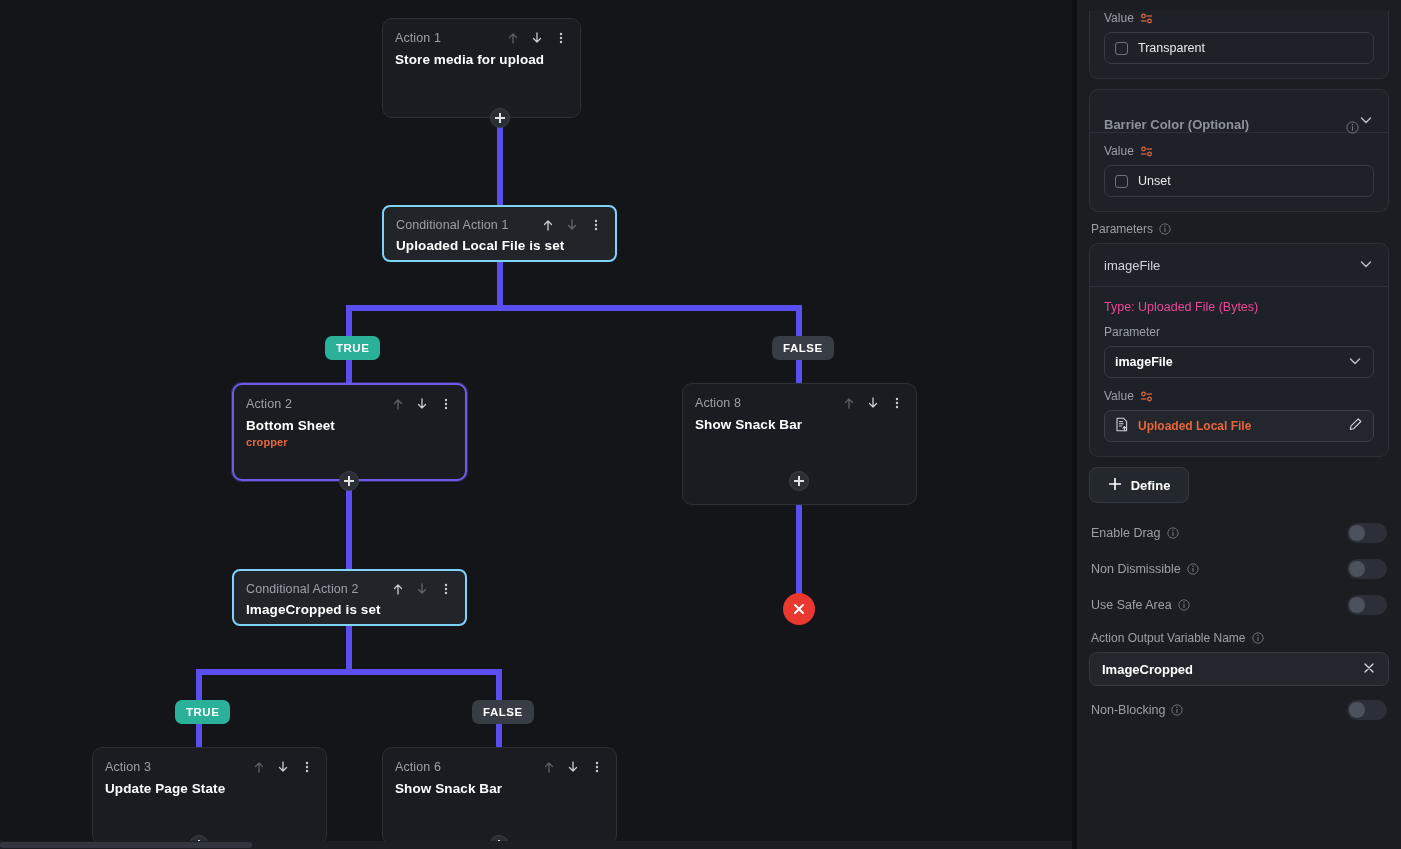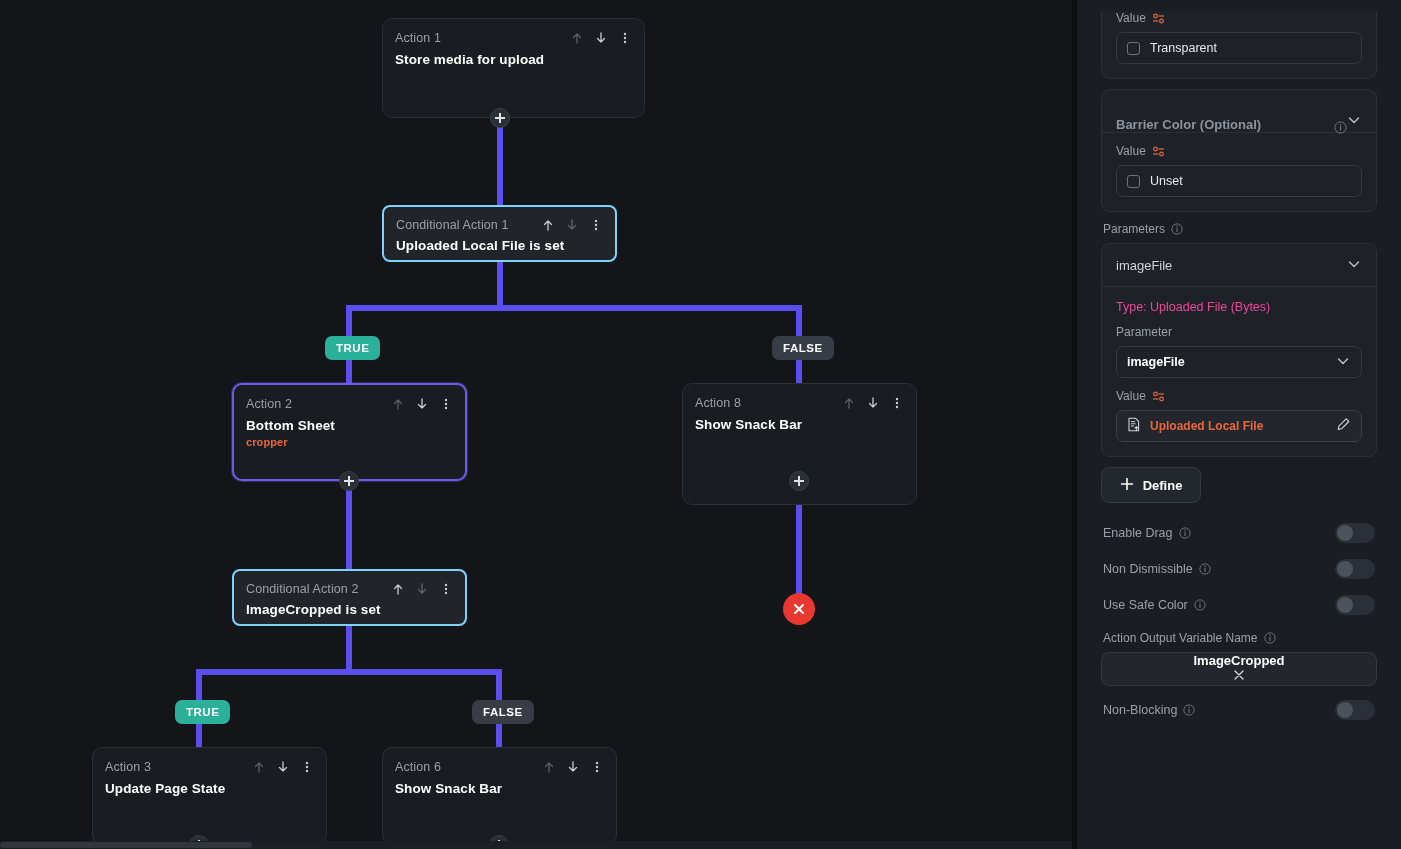--- a/index.html
+++ b/index.html
@@ -107,21 +107,21 @@
     position: absolute; left: 0; top: 1px; height: 6px; width: 252px;
     background: #31363e; border-radius: 3px;
   }
 
   
   #divider { width: 5px; height: 849px; background: #0d0f12; }
   #panel {
     position: relative;
     width: 324px; height: 849px;
     background: #1a1d22;
-    padding: 0 24px;
+    padding: 0 12px;
     overflow: hidden;
   }
 
   .card {
     background: #1e2127;
     border: 1px solid #2c3038;
     border-radius: 9px;
     margin-bottom: 10px;
   }
   .card-top-cut { border-top: none; border-radius: 0 0 9px 9px; }
@@ -204,21 +204,20 @@
     width: 16px; height: 16px; border-radius: 50%;
     background: #4b525c;
   }
 
   .text-input {
     height: 34px; border: 1px solid #343942; border-radius: 8px;
     background: #23262c;
     display: flex; align-items: center; padding: 0 12px;
     color: #ffffff; font-size: 13px; font-weight: bold;
     margin-bottom: 6px;
-    flex-direction: column;
   }
   .text-input .tv { flex: 1; white-space: nowrap; }
 
   .info-i {
     width: 12px; height: 12px; flex: none; opacity: .75;
   }
   .mix-ic { width: 13px; height: 11px; flex: none; }
 </style>
 </head>
 <body>
@@ -236,21 +235,21 @@
 
     <div class="conn conn-v" style="left:346px; top:474px; height:96px;"></div>
 
     <div class="conn conn-v" style="left:796px; top:474px; height:124px;"></div>
 
     <div class="conn conn-v" style="left:346px; top:626px; height:46px;"></div>
     <div class="conn conn-h" style="left:196px; top:669px; width:306px;"></div>
     <div class="conn conn-v" style="left:196px; top:669px; height:85px;"></div>
     <div class="conn conn-v" style="left:496px; top:669px; height:85px;"></div>
 
-    <div class="node" style="left:382px; top:18px; width:263px; height:100px;">
+    <div class="node" style="left:382px; top:18px; width:199px; height:100px;">
       <div class="node-head">
         <span class="node-id">Action 1</span>
         <span class="node-icons">
           <span class="ic dim">
               <svg width="14" height="14" viewBox="0 0 14 14">
                 <path d="M7 12V3M3.5 6.5L7 3l3.5 3.5" stroke="#c8cdd4" stroke-width="1.3" fill="none" stroke-linecap="round" stroke-linejoin="round"></path>
               </svg>
             </span>
           <span class="ic">
               <svg width="14" height="14" viewBox="0 0 14 14">
@@ -607,21 +606,21 @@
             </svg>
         </span>
       </span>
       <span class="switch">
           <span class="knob"></span>
         </span>
     </div>
 
     <div class="toggle-row">
       <span class="t-label">
-        <span>Use Safe Color</span>
+        <span>Use Safe Area</span>
         <span class="info-i">
           <svg width="12" height="12" viewBox="0 0 13 13">
               <circle cx="6.5" cy="6.5" r="5.6" fill="none" stroke="#8d939c" stroke-width="1"></circle>
               <circle cx="6.5" cy="3.6" r=".8" fill="#8d939c"></circle>
               <rect x="5.9" y="5.3" width="1.2" height="4.3" fill="#8d939c"></rect>
             </svg>
         </span>
       </span>
       <span class="switch">
           <span class="knob"></span>

